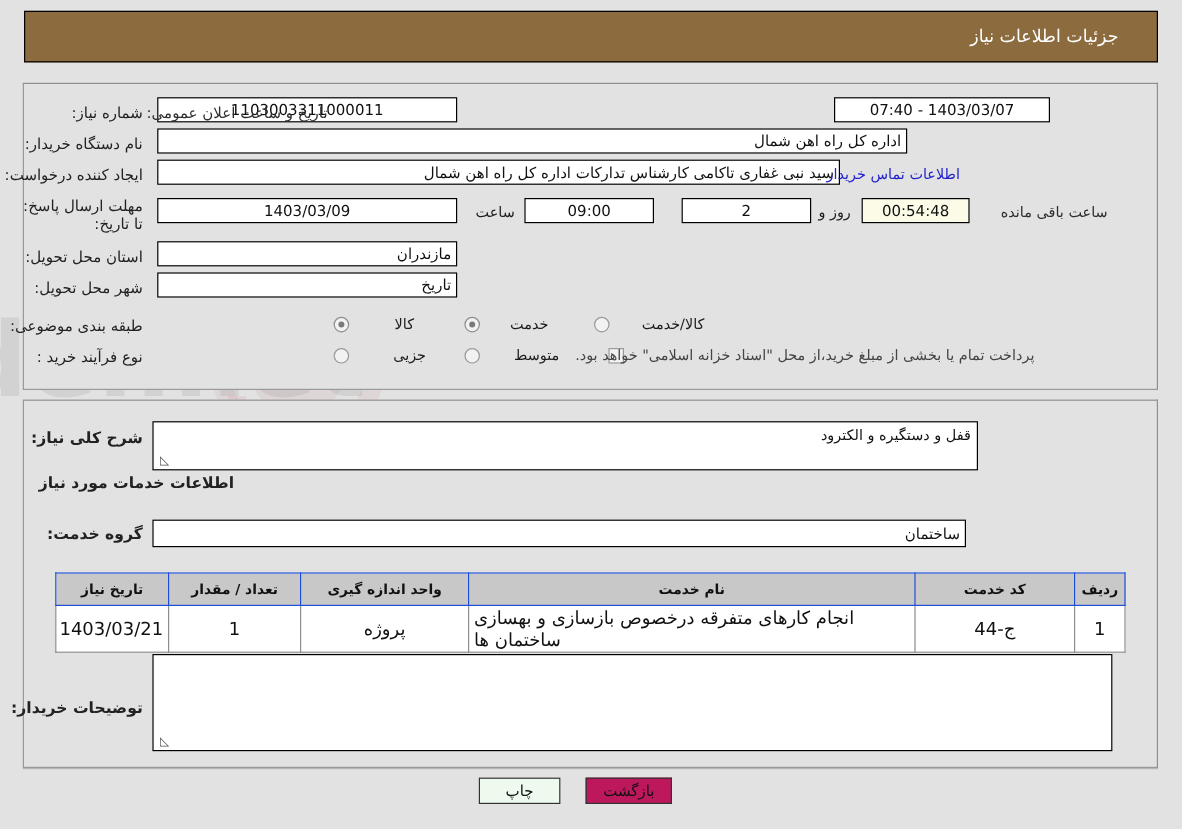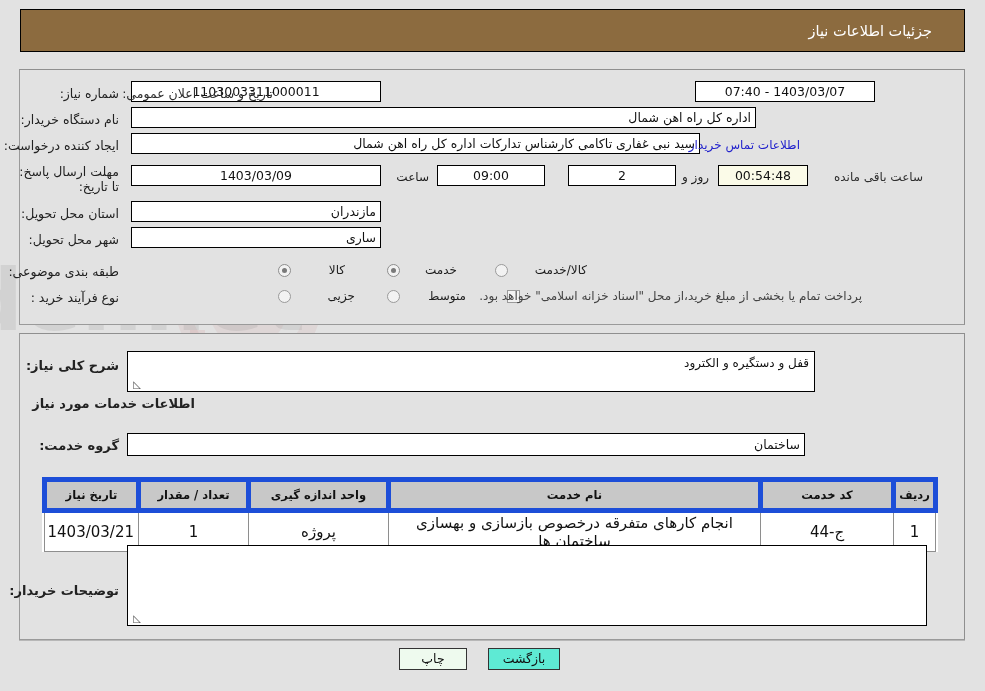--- a/index.html
+++ b/index.html
@@ -164,55 +164,55 @@
   .tbl {
     position: absolute;
     border-collapse: collapse;
     font-size: 11.5px;
     z-index: 4;
     background: #fff;
     table-layout: fixed;
   }
   .tbl th {
     background: #c8c8c8;
-    border: 5px solid #1d4ed8;
+    border: 1px solid #1d4ed8;
     color: #111;
     font-weight: bold;
     height: 24px;
     font-size: 11.5px;
     text-align: center;
     padding: 1px 3px;
   }
   .tbl td {
     background: #fff;
     border: 1px solid #8e8e8e;
     height: 24px;
     text-align: center;
     color: #111;
     padding: 1px 4px;
     font-size: 15px;
   }
-  .tbl td.svc { text-align: center; }
+  .tbl td.svc { text-align: left; }
 
   
   .btn {
     position: absolute;
     border: 1px solid #333;
     box-sizing: border-box;
     height: 22px;
     font-size: 12.5px;
     line-height: 20px;
     text-align: center;
     cursor: pointer;
     color: #111;
     z-index: 4;
     font-family: "DejaVu Sans", "Liberation Sans", sans-serif;
   }
   #btn-print  { background: #eefaee; }
-  #btn-back   { background: #5eead4; }
+  #btn-back   { background: #be185d; }
 
   .hr-line {
     position: absolute;
     background: #b7b7b7;
     height: 1px;
     z-index: 3;
   }
 </style>
 </head>
 <body>
@@ -256,21 +256,21 @@
 <div class="fld center" style="right:440px; top:165px; width:108px;">09:00</div>
 <div class="fld center" style="right:309px; top:165px; width:108px;">2</div>
 <div class="smalltxt" style="right:276px; top:170px;">روز و</div>
 <div class="fld cream center" style="right:177px; top:165px; width:90px;">00:54:48</div>
 <div class="smalltxt" style="right:62px; top:170px; color:#2e2e2e;">ساعت باقی مانده</div>
 
 <div class="lbl" style="right:866px; top:206px;">استان محل تحویل:</div>
 <div class="fld right" style="right:604px; top:201px; width:250px;">مازندران</div>
 
 <div class="lbl" style="right:866px; top:232px;">شهر محل تحویل:</div>
-<div class="fld right" style="right:604px; top:227px; width:250px;">ساری</div>
+<div class="fld right" style="right:604px; top:227px; width:250px;">تاریخ</div>
 
 <div class="lbl" style="right:866px; top:264px;">طبقه بندی موضوعی:</div>
 
 <div class="radio on" style="right:694px; top:264px;"></div>
 <div class="smalltxt" style="right:640px; top:263px;">کالا</div>
 
 <div class="radio on" style="right:585px; top:264px;"></div>
 <div class="smalltxt" style="right:528px; top:263px;">خدمت</div>
 
 <div class="radio" style="right:477px; top:264px;"></div>

